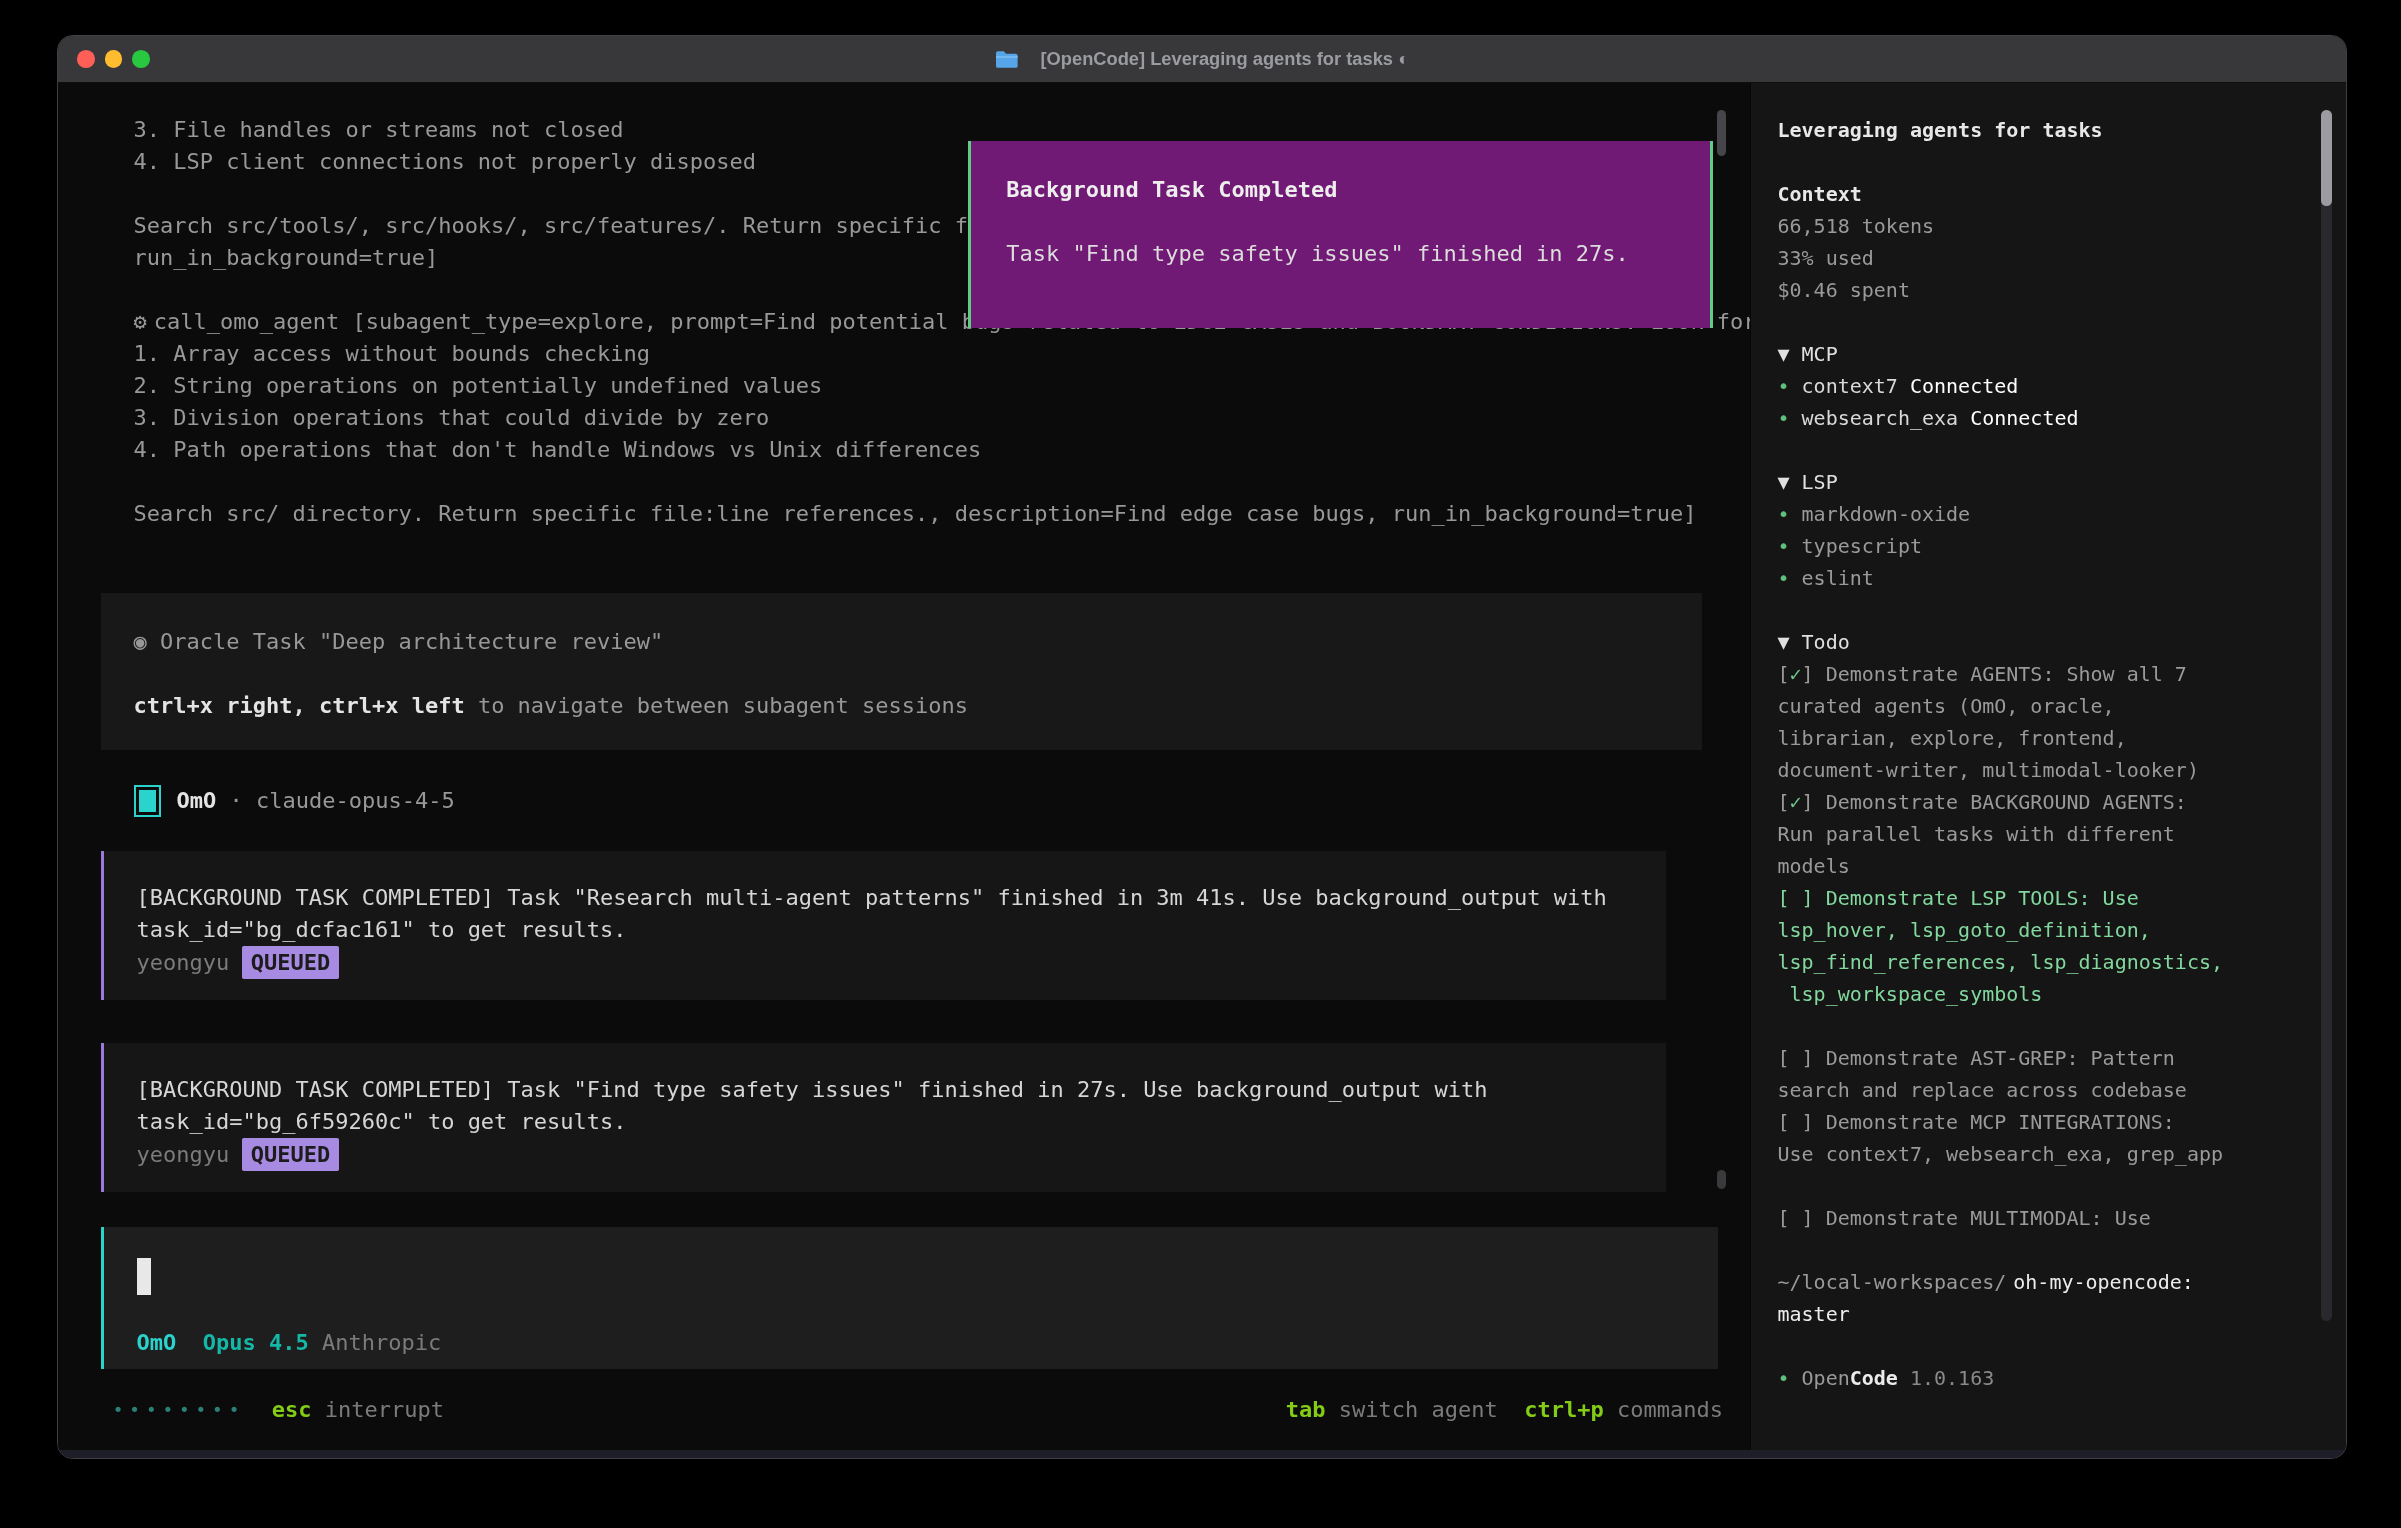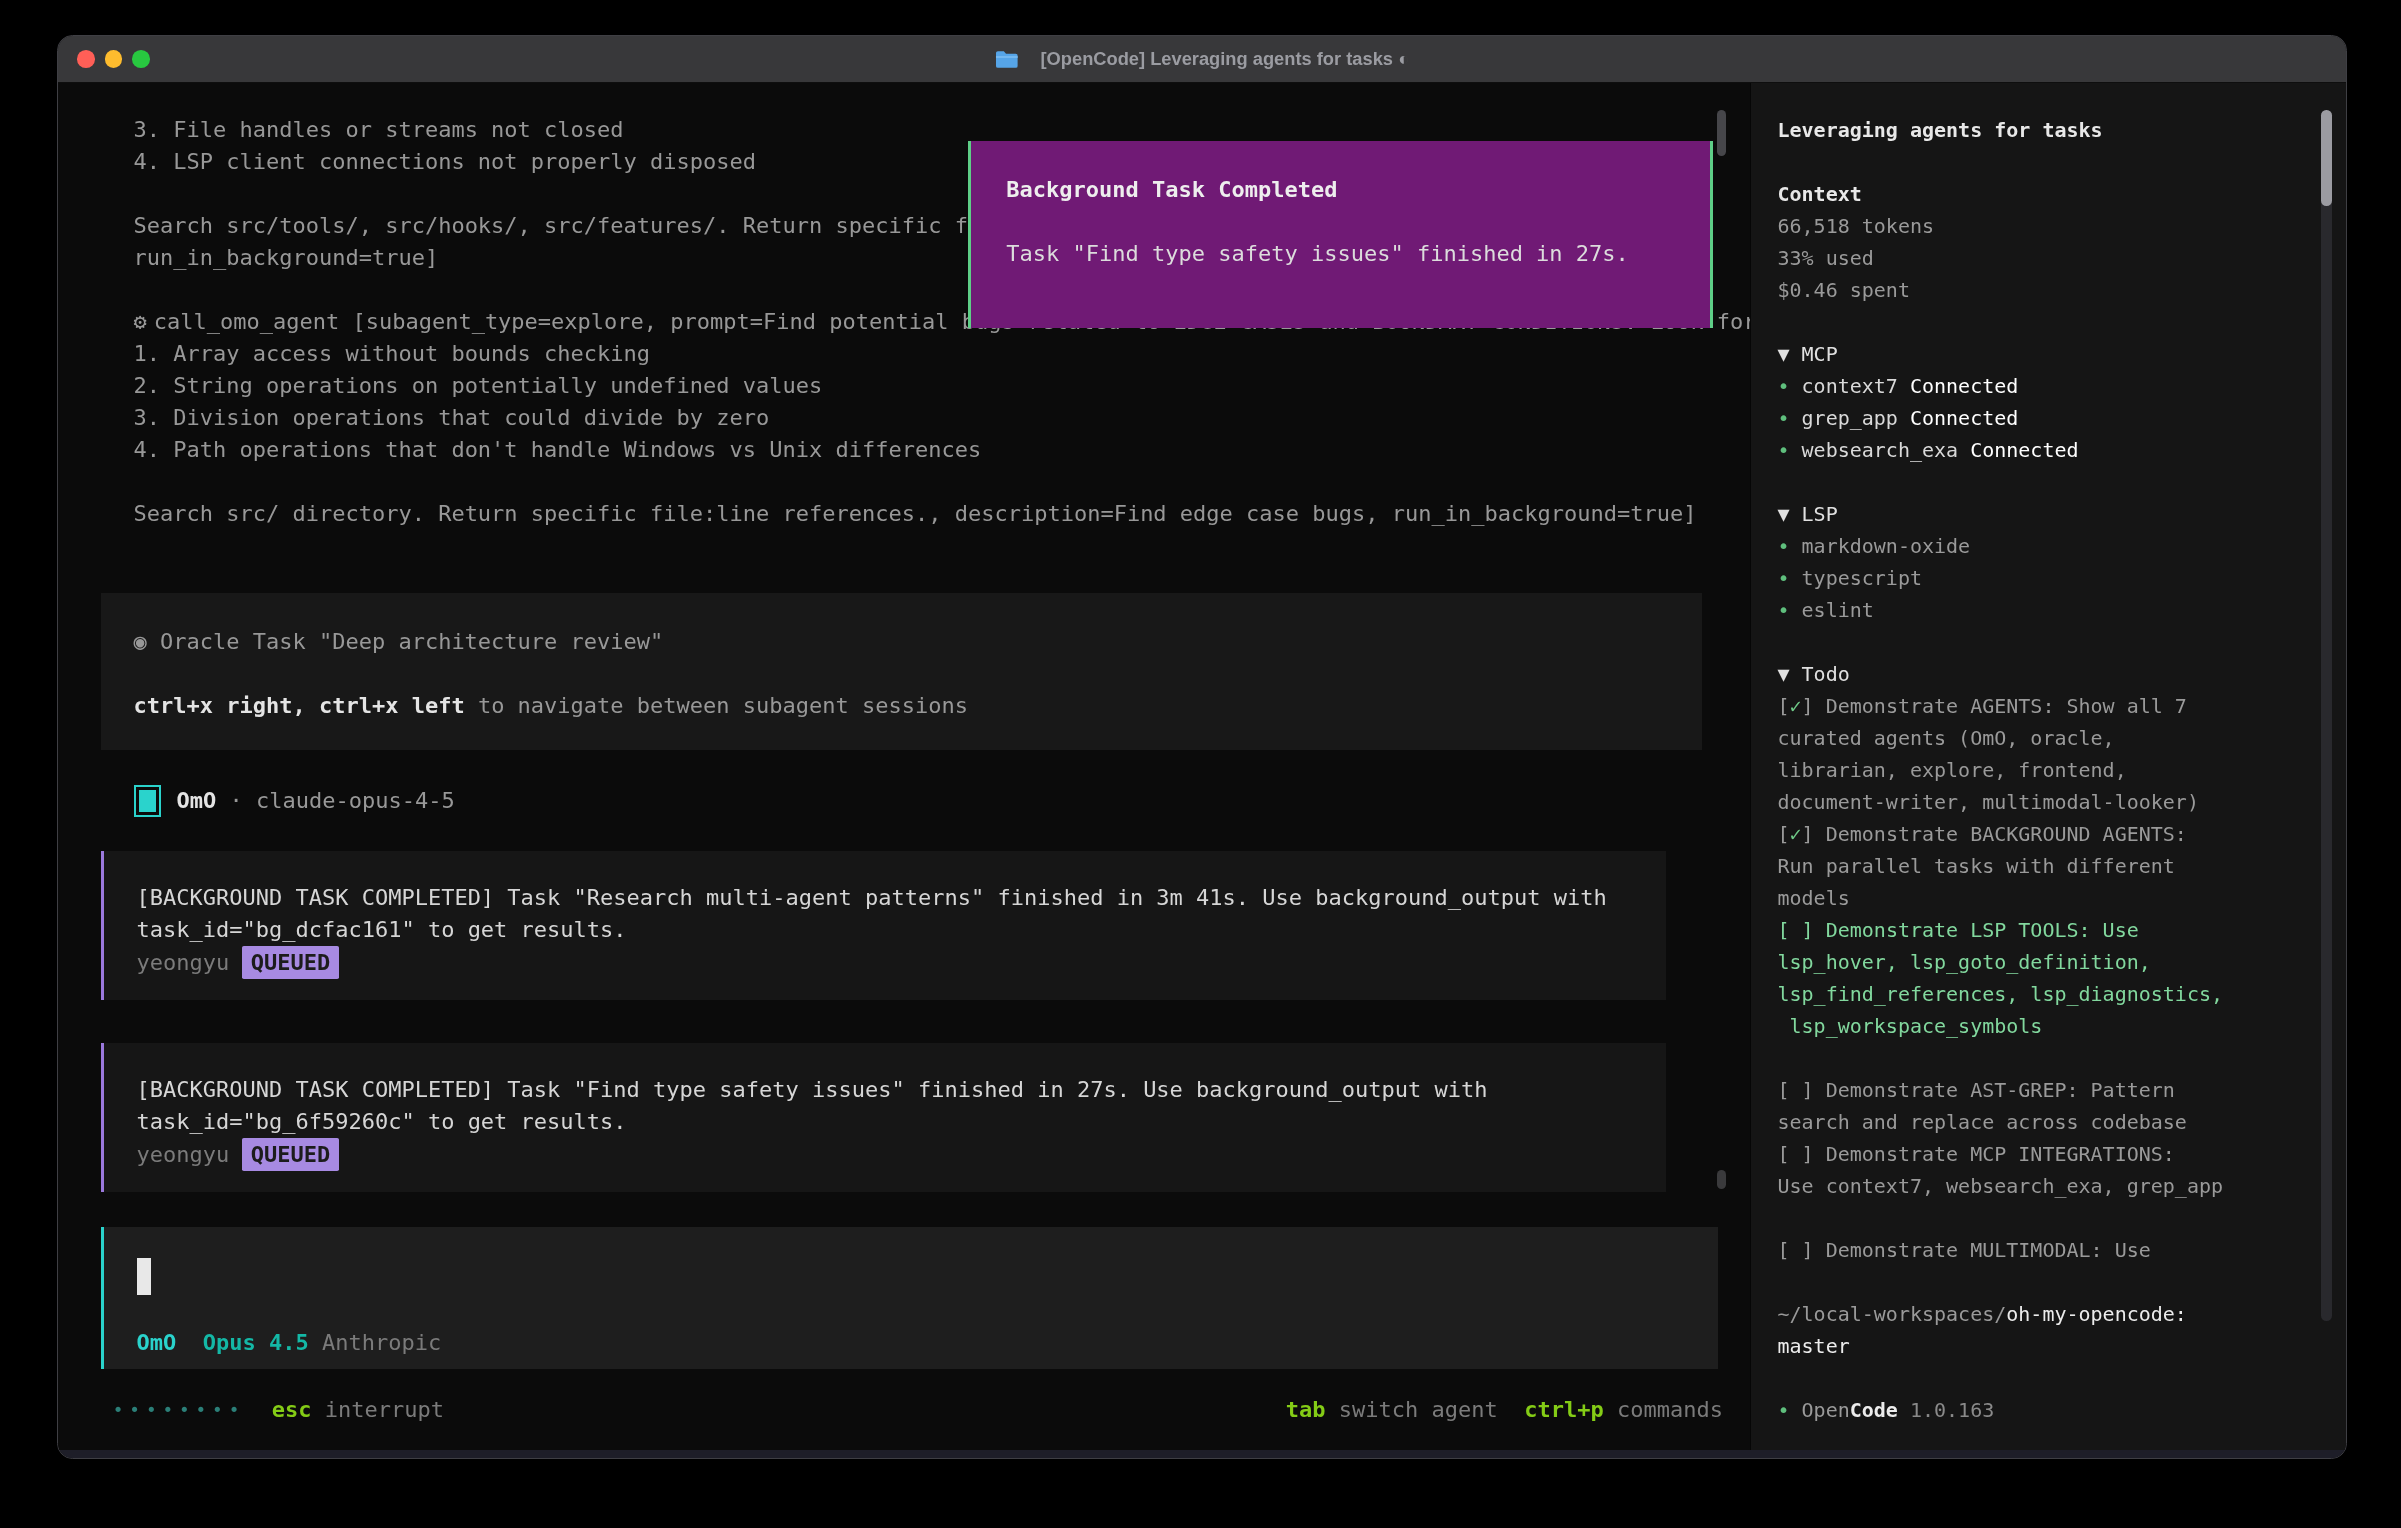--- a/index.html
+++ b/index.html
@@ -79,21 +79,21 @@
   .sb-header .hlabel{color:#e0e0e0;font-weight:normal;}
   .item .bullet{display:inline-block;width:2ch;color:#5fbf7d;}
   .item .iname{color:#d9d9d9;}
   .item .iname.graylsp{color:#9a9a9a;}
   .item .istatus{color:#ffffff;margin-left:1ch;}
   .todo .tline{min-height:32px;}
   .todo .br{color:#9a9a9a;}
   .todo .mark{white-space:pre;color:#6fca88;}
   .todo .txt{margin-left:1ch;}
   .todo.current .br,.todo.current .mark,.todo.current .txt,.todo.current .tline{color:#82d89e;}
-  .ws .p1{color:#9a9a9a;} .ws .p2{color:#ececec;} .ws .p3{color:#ececec;}
+  .ws .p1{color:#9a9a9a;} .ws .p2{color:#ececec;margin-left:7px;} .ws .p3{color:#ececec;}
   .sb-footer .bullet{display:inline-block;width:2ch;color:#5fbf7d;}
   .sb-footer .n1{color:#9a9a9a;} .sb-footer .n2{color:#ececec;font-weight:bold;}
   .sb-footer .ver{color:#8a8a8a;margin-left:1ch;}
 </style>
 </head>
 <body>
 
 <div id="screen">
   <div class="window">
 
@@ -183,21 +183,20 @@
         <div class="sb-gap"></div>
 
         <div class="sline sb-title">Context</div>
         <div class="sline">66,518 tokens</div>
         <div class="sline">33% used</div>
         <div class="sline">$0.46 spent</div>
         <div class="sb-gap"></div>
 
         <div class="sline sb-header"><span class="arrow">▼</span><span class="hlabel">MCP</span></div>
         <div class="sline item"><span class="bullet">•</span><span class="iname">context7</span><span class="istatus">Connected</span></div>
-        <div class="sline item"><span class="bullet">•</span><span class="iname">grep_app</span><span class="istatus">Connected</span></div>
         <div class="sline item"><span class="bullet">•</span><span class="iname">websearch_exa</span><span class="istatus">Connected</span></div>
         <div class="sb-gap"></div>
 
         <div class="sline sb-header"><span class="arrow">▼</span><span class="hlabel">LSP</span></div>
         <div class="sline item"><span class="bullet">•</span><span class="iname graylsp">markdown-oxide</span></div>
         <div class="sline item"><span class="bullet">•</span><span class="iname graylsp">typescript</span></div>
         <div class="sline item"><span class="bullet">•</span><span class="iname graylsp">eslint</span></div>
         <div class="sb-gap"></div>
 
         <div class="sline sb-header"><span class="arrow">▼</span><span class="hlabel">Todo</span></div>

